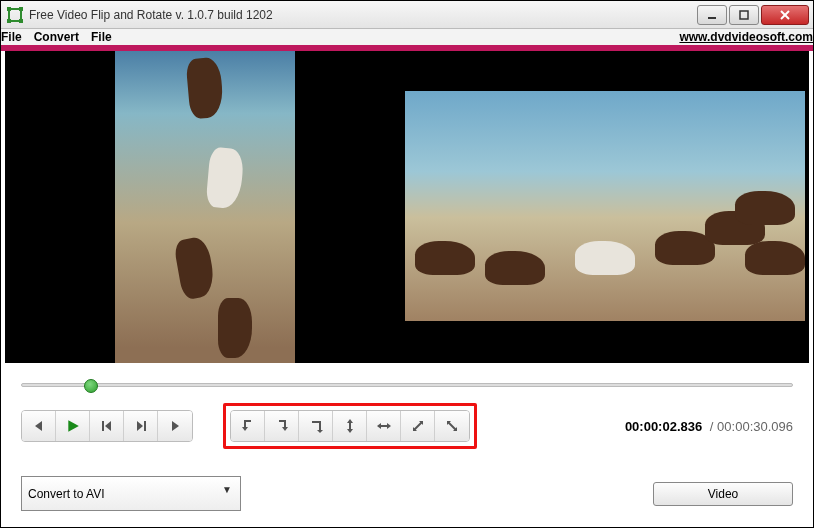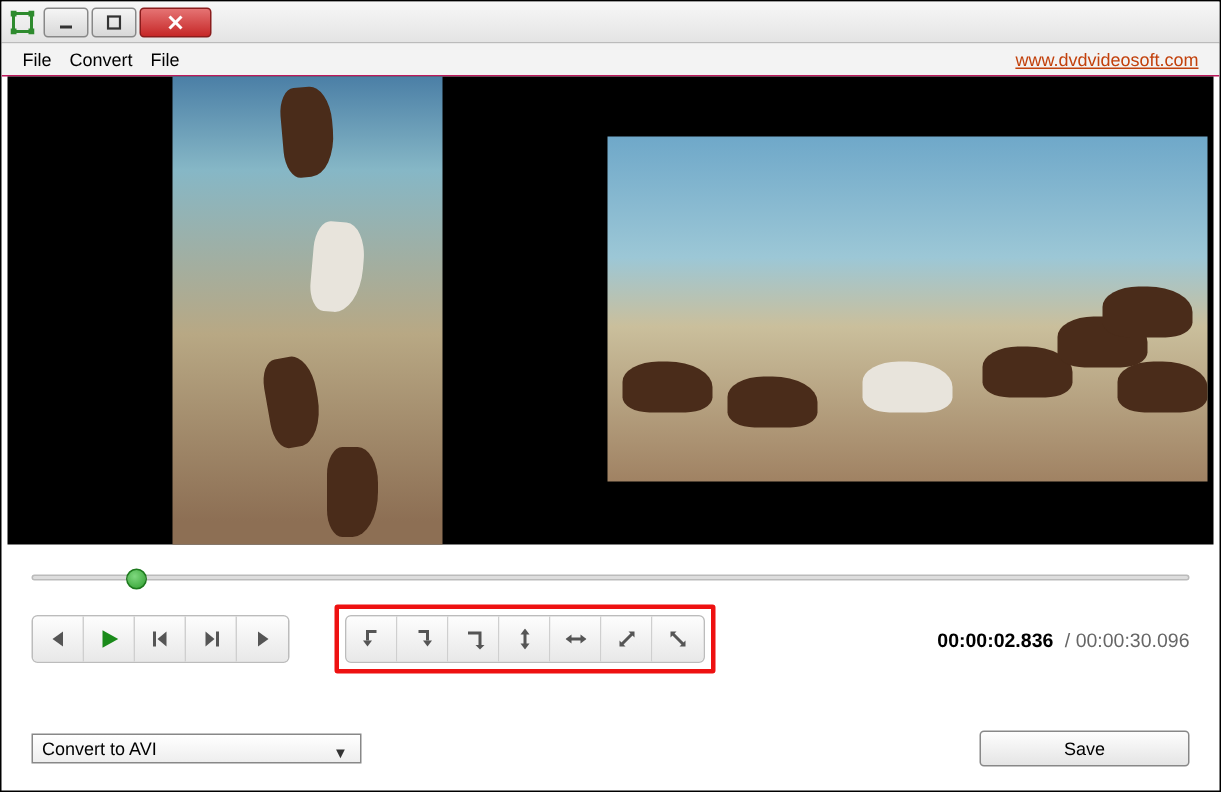--- a/index.html
+++ b/index.html
@@ -37,27 +37,28 @@
     display: flex; align-items: center; justify-content: center;
     font-size: 11px;
   }
   .win-btn.close { background: linear-gradient(to bottom, #e57373, #c62828); border-color:#8a1c1c; color:#fff; width:48px;}
   .win-btn svg { width:10px; height:10px; }
   
   .menubar {
     height: 22px;
     display: flex;
     align-items: center;
-    padding: 0 14px;
-    border-bottom: 1px solid #be185d;
+    padding: 0 0;
+    border-bottom: 6px solid #be185d;
     background: #f3f3f3;
+    font-weight: bold;
   }
   .menubar .menu-item { margin-right: 12px; color:#000; cursor: default; }
   .menubar .spacer { flex:1; }
-  .menubar .url { color: #c2410c; text-decoration: underline; }
+  .menubar .url { color: #000000; text-decoration: underline; }
   
   .preview {
     margin: 0 4px;
     height: 312px;
     background: #000;
     display: flex;
     position: relative;
   }
   .pane-left {
     width: 180px; height: 100%;
@@ -132,21 +133,21 @@
   }
   .time-display .cur { font-weight:bold; }
   .time-display .tot { color:#666; margin-left:4px; }
   
   .bottom-row {
     position:absolute;
     bottom:16px; left:20px; right:20px;
     display:flex; align-items:center;
   }
   .combobox {
-    width:220px; height:20px;
+    width:220px; height:35px;
     border:1px solid #888;
     background:linear-gradient(to bottom,#fff,#eee);
     display:flex; align-items:center;
     padding:0 6px;
     font-size:12px;
     position:relative;
   }
   .combobox .arrow {
     position:absolute; right:4px; top:3px;
     width:18px; height:18px;
@@ -169,20 +170,21 @@
 <div class="titlebar">
   <span class="app-icon">
     <svg viewBox="0 0 16 16">
         <rect x="2" y="2" width="12" height="12" fill="none" stroke="#2e8b2e" stroke-width="2"></rect>
         <rect x="0" y="0" width="4" height="4" fill="#2e8b2e"></rect>
         <rect x="12" y="0" width="4" height="4" fill="#2e8b2e"></rect>
         <rect x="0" y="12" width="4" height="4" fill="#2e8b2e"></rect>
         <rect x="12" y="12" width="4" height="4" fill="#2e8b2e"></rect>
       </svg>
   </span>
+  <span class="titlebar-title">Free Video Flip and Rotate v. 1.0.7 build 1202</span>
   <div class="win-controls">
     <div class="win-btn">
         <svg viewBox="0 0 10 10">
           <line x1="1" y1="8" x2="9" y2="8" stroke="#333" stroke-width="2"></line>
         </svg>
       </div>
     <div class="win-btn">
         <svg viewBox="0 0 10 10">
           <rect x="1" y="1" width="8" height="8" fill="none" stroke="#333" stroke-width="1.5"></rect>
         </svg>
@@ -314,14 +316,14 @@
     <span class="cur">00:00:02.836</span>
     <span class="tot"><span>/</span> <span>00:00:30.096</span></span>
   </div>
 </div>
 
 <div class="bottom-row">
   <div class="combobox">
     <span>Convert to AVI</span>
     <span class="arrow">▼</span>
   </div>
-  <button class="save-btn">Save</button>
+  <button class="save-btn">Video</button>
 </div>
 
 </body></html>

